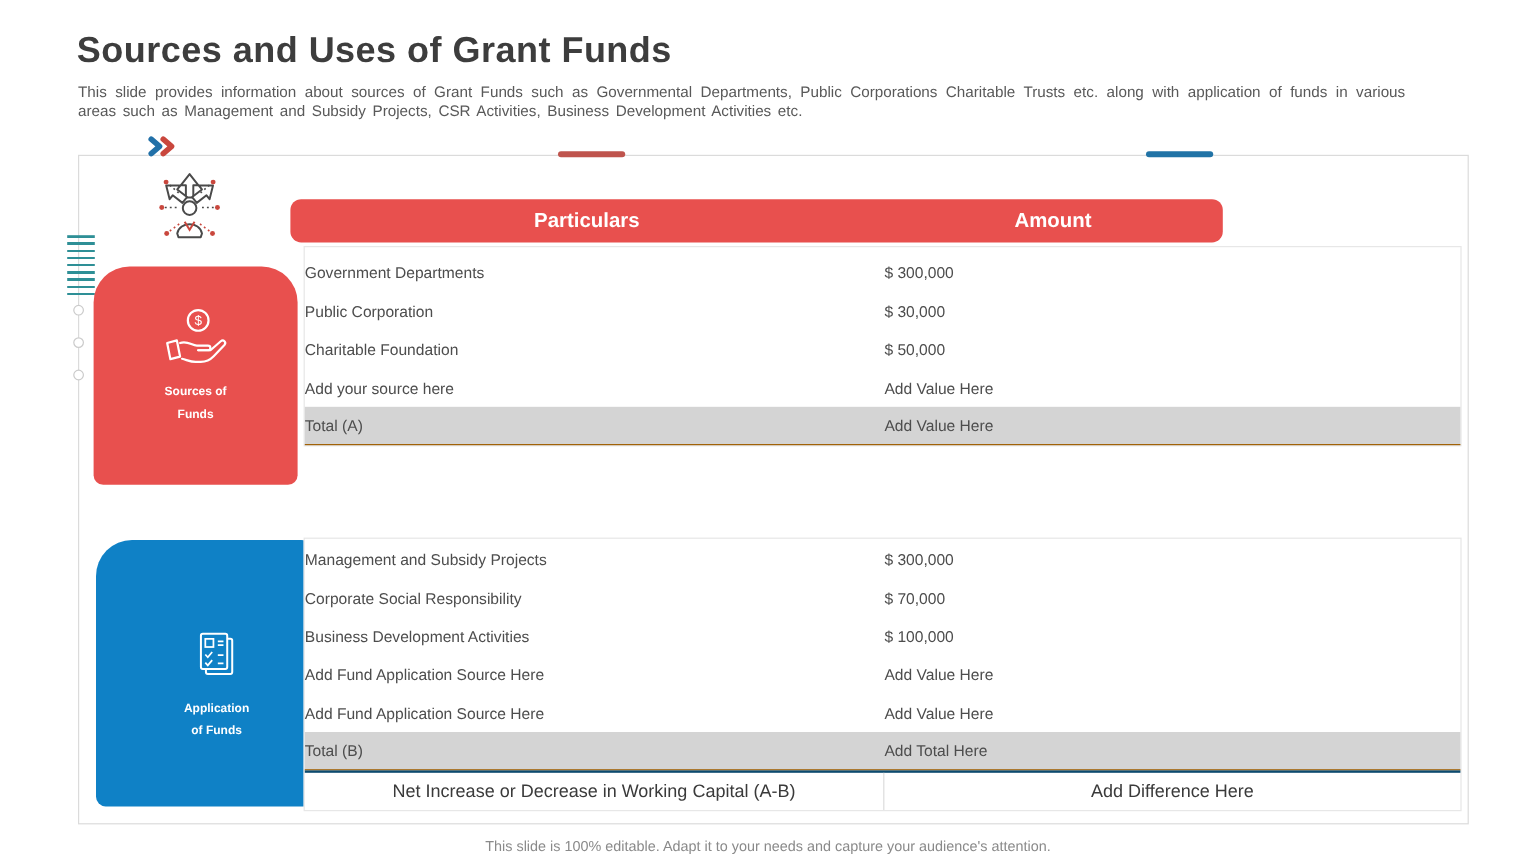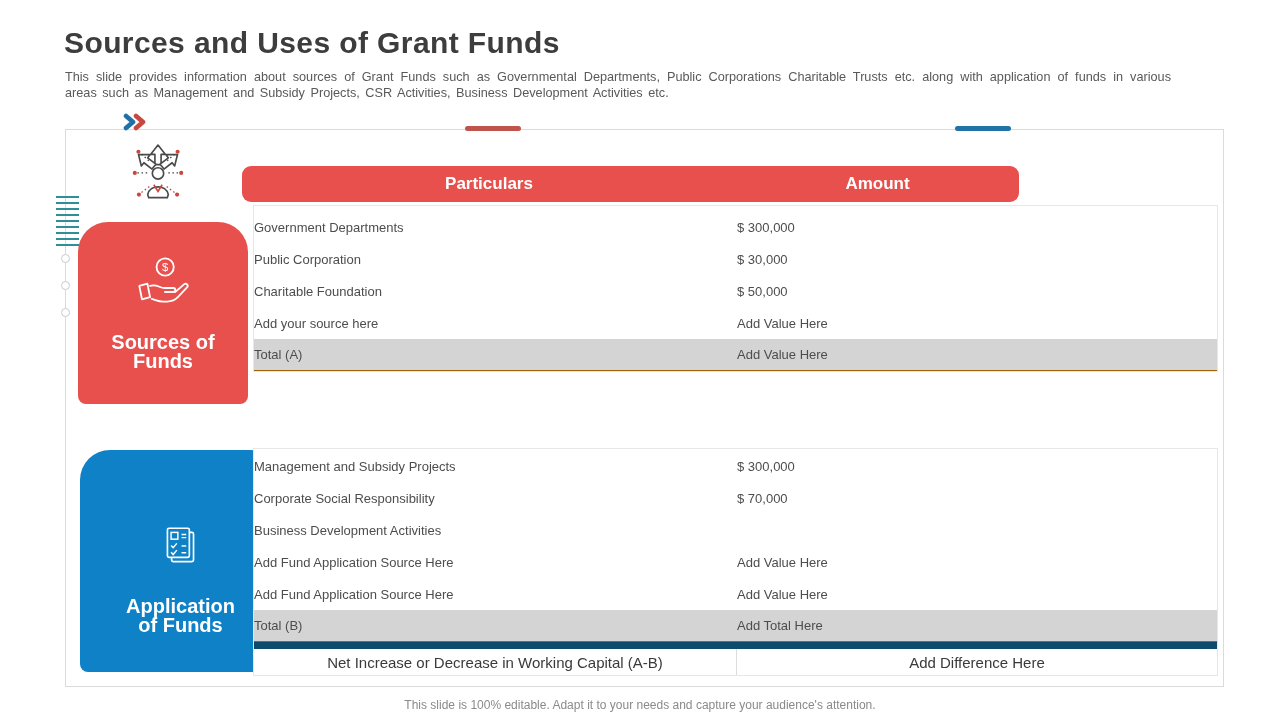--- a/index.html
+++ b/index.html
@@ -27,37 +27,37 @@
   .dc1 { top:254px; } .dc2 { top:281px; } .dc3 { top:308px; }
 
   .person-icon { position:absolute; left:125px; top:138px; }
 
   .side-box { position:absolute; display:flex; flex-direction:column; align-items:center;
               border-radius:30px 30px 8px 8px; color:#fff; }
   .source-box { left:78px; top:222px; width:170px; height:182px; background:#e8504e; }
   .app-box    { left:80px; top:450px; width:201px; height:222px; background:#0f81c6; }
   .source-box .box-icon { margin-top:34px; }
   .app-box .box-icon    { margin-top:74px; }
-  .box-label { margin-top:23px; font-size:20px; font-weight:bold; text-align:center;
+  .box-label { margin-top:6px; font-size:10px; font-weight:bold; text-align:center;
                line-height:19px; }
 
   .thead { position:absolute; left:242px; top:166px; width:777px; height:36px;
            background:#e8504e; border-radius:9px; display:grid;
            grid-template-columns:494px 1fr; align-items:center; text-align:center;
            color:#fff; font-weight:bold; font-size:17px; }
 
   .tbody { position:absolute; left:253px; width:965px; border:1px solid #e7e7e7;
            background:#fff; }
   .tbody-sources { top:205px; padding-top:5px; }
   .tbody-application { top:448px; padding-top:1px; }
 
   .trow { display:grid; grid-template-columns:483px 1fr; height:32px;
           align-items:center; text-align:left; font-size:13px; color:#4d4d4d; }
   .trow-total { background:#d4d4d4; border-bottom:1px solid #a16207; }
-  .trow-net { height:33px; font-size:15px; color:#3a3a3a; border-top:7px solid #0c4a6e; }
+  .trow-net { height:33px; font-size:15px; color:#3a3a3a; border-top:2px solid #0c4a6e; }
   .trow-net .tcell { height:100%; display:flex; align-items:center; justify-content:center; }
   .trow-net .tcell-left { border-right:1px solid #dcdcdc; }
 
   .footer { position:absolute; top:698px; width:100%; text-align:center;
             font-size:12px; color:#8a8a8a; }
 </style>
 </head>
 <body>
 
 <div class="slide">
@@ -174,20 +174,21 @@
     <div class="trow">
       <div class="tcell">Management and Subsidy Projects</div>
       <div class="tcell">$ 300,000</div>
     </div>
     <div class="trow">
       <div class="tcell">Corporate Social Responsibility</div>
       <div class="tcell">$ 70,000</div>
     </div>
     <div class="trow">
       <div class="tcell">Business Development Activities</div>
+      <div class="tcell">$ 100,000</div>
     </div>
     <div class="trow">
       <div class="tcell">Add Fund Application Source Here</div>
       <div class="tcell">Add Value Here</div>
     </div>
     <div class="trow">
       <div class="tcell">Add Fund Application Source Here</div>
       <div class="tcell">Add Value Here</div>
     </div>
     <div class="trow trow-total">

